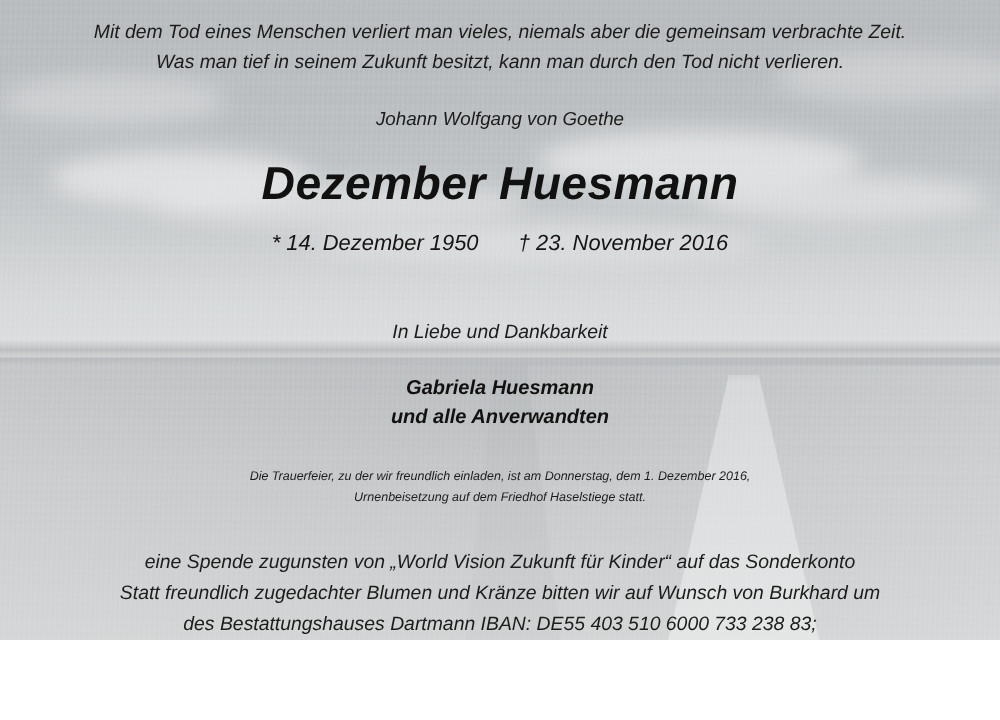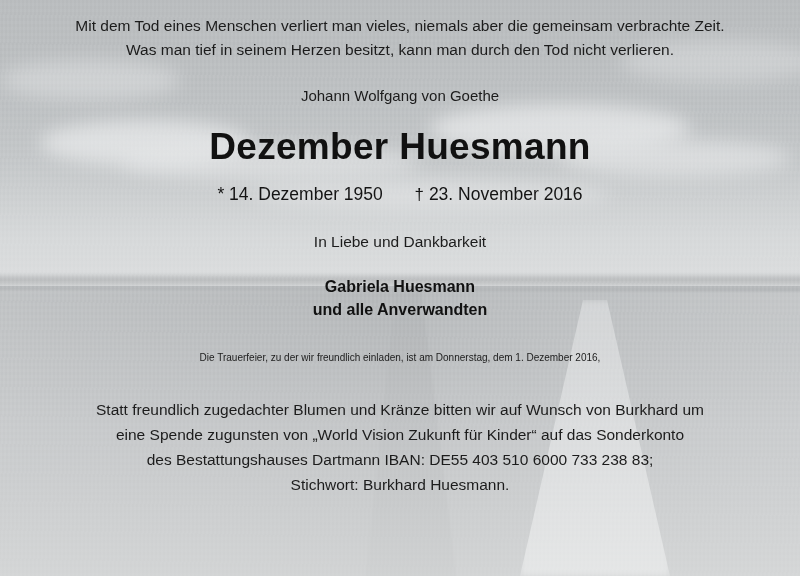--- a/index.html
+++ b/index.html
@@ -6,24 +6,25 @@
     margin: 0;
     padding: 0;
     background: #ffffff;
   }
   body {
     font-family: "Liberation Sans", sans-serif;
   }
   .obituary {
     position: relative;
     width: 800px;
-    height: 576px;
+    height: 512px;
     overflow: hidden;
     background: #8e9396;
     color: #1a1a1a;
+    font-style: italic;
   }
   
   .bg {
     position: absolute;
     inset: 0;
     z-index: 0;
   }
   .bg-sky {
     position: absolute;
     left: 0; right: 0; top: 0;
@@ -133,21 +134,21 @@
   }
   .dates {
     margin-top: 16px;
     font-size: 17.5px;
     color: #141414;
     text-align: center;
   }
   .dates .sep { display: inline-block; width: 22px; }
   .dagger { font-size: 17px; }
   .dedication {
-    margin-top: 28px;
+    margin-top: 52px;
     font-size: 15.5px;
     color: #1c1c1c;
   }
   .family {
     margin-top: 24px;
     font-size: 16px;
     font-weight: bold;
     line-height: 1.45;
     color: #111;
   }
@@ -190,21 +191,21 @@
     <div class="field-right"></div>
     <div class="path"></div>
     <div class="grain"></div>
     <div class="veil"></div>
   </div>
 
   <div class="content">
 
     <div class="quote">
       <span class="line">Mit dem Tod eines Menschen verliert man vieles, niemals aber die gemeinsam verbrachte Zeit.</span>
-      <span class="line">Was man tief in seinem Herzen besitzt, kann man durch den Tod nicht verlieren.</span>
+      <span class="line">Was man tief in seinem Zukunft besitzt, kann man durch den Tod nicht verlieren.</span>
     </div>
 
     <div class="quote-author">Johann Wolfgang von Goethe</div>
 
     <div class="name">Dezember Huesmann</div>
 
     <div class="dates">
       <span>* 14. Dezember 1950</span>
       <span class="sep"></span>
       <span class="dagger">†</span>
@@ -214,23 +215,24 @@
     <div class="dedication">In Liebe und Dankbarkeit</div>
 
     <div class="family">
       <span class="line">Gabriela Huesmann</span>
       <span class="line">und alle Anverwandten</span>
     </div>
 
 
     <div class="ceremony">
       <span class="line">Die Trauerfeier, zu der wir freundlich einladen, ist am Donnerstag, dem 1. Dezember 2016,</span>
+      <span class="line">Urnenbeisetzung auf dem Friedhof Haselstiege statt.</span>
     </div>
 
     <div class="donation">
+      <span class="line">eine Spende zugunsten von „World Vision Zukunft für Kinder“ auf das Sonderkonto</span>
       <span class="line">Statt freundlich zugedachter Blumen und Kränze bitten wir auf Wunsch von Burkhard um</span>
-      <span class="line">eine Spende zugunsten von „World Vision Zukunft für Kinder“ auf das Sonderkonto</span>
       <span class="line">des Bestattungshauses Dartmann IBAN: DE55 403 510 6000 733 238 83;</span>
       <span class="line">Stichwort: Burkhard Huesmann.</span>
     </div>
 
   </div>
 </div>
 
 </body></html>

